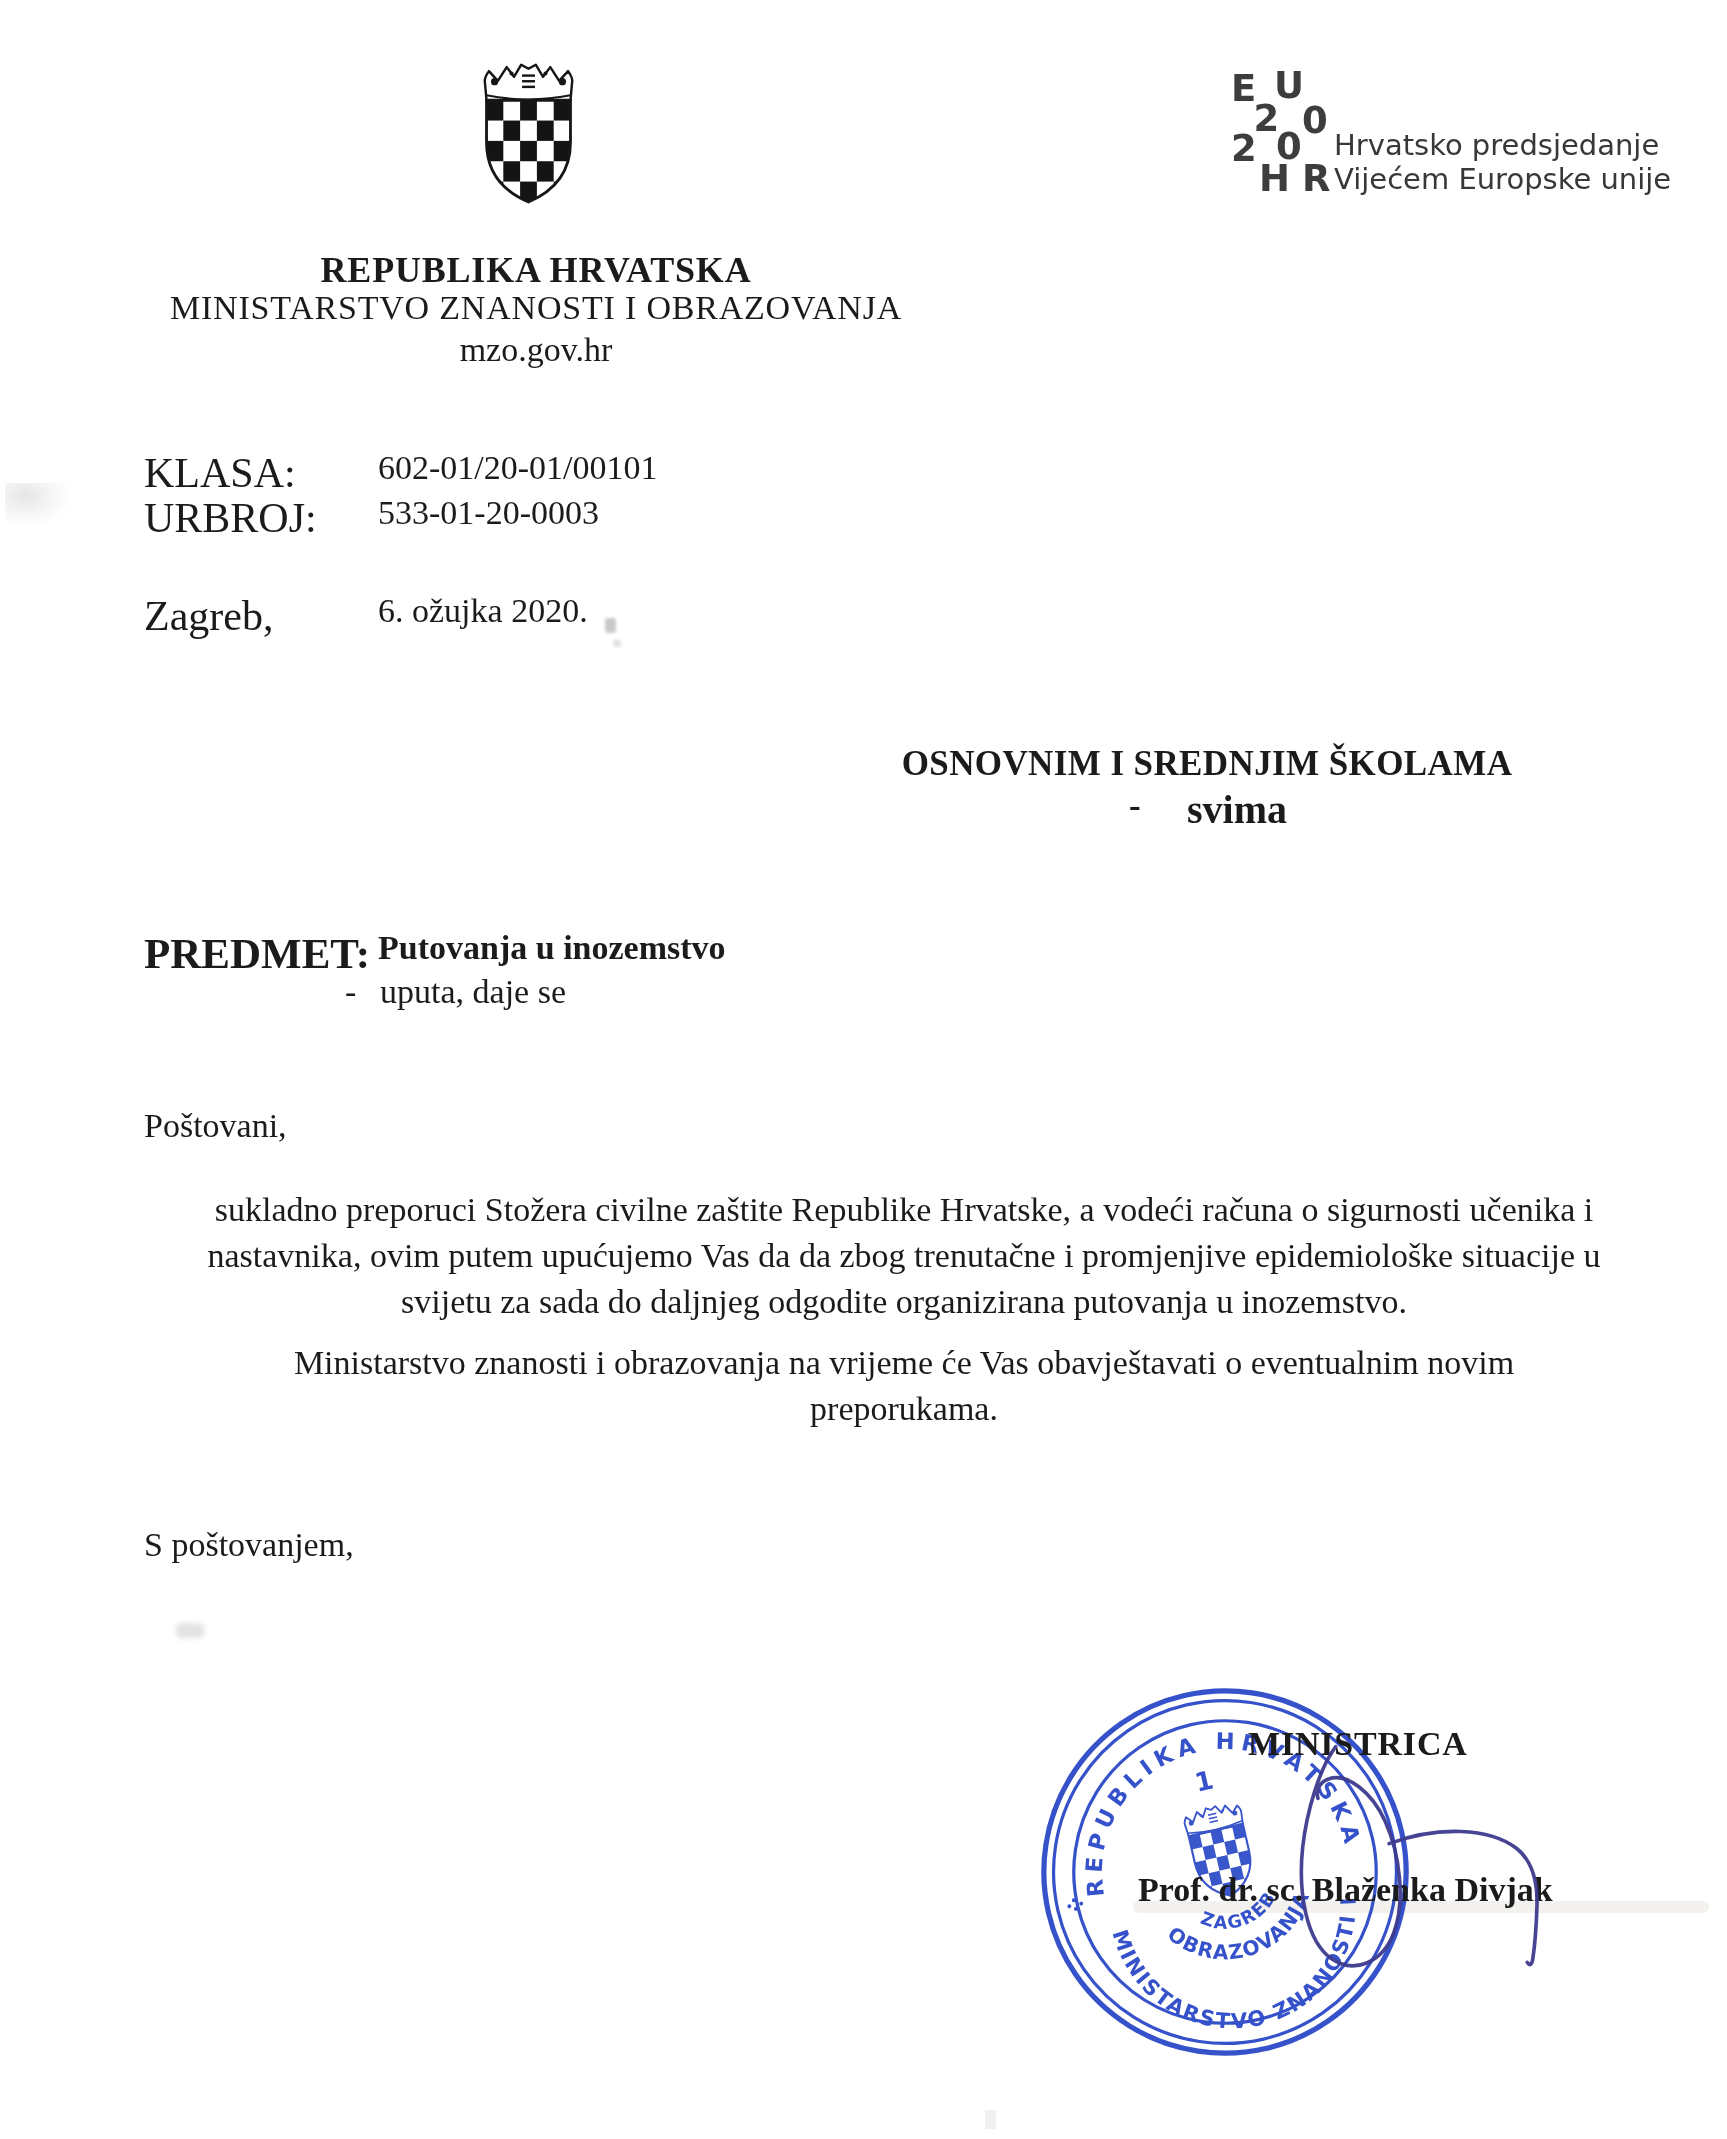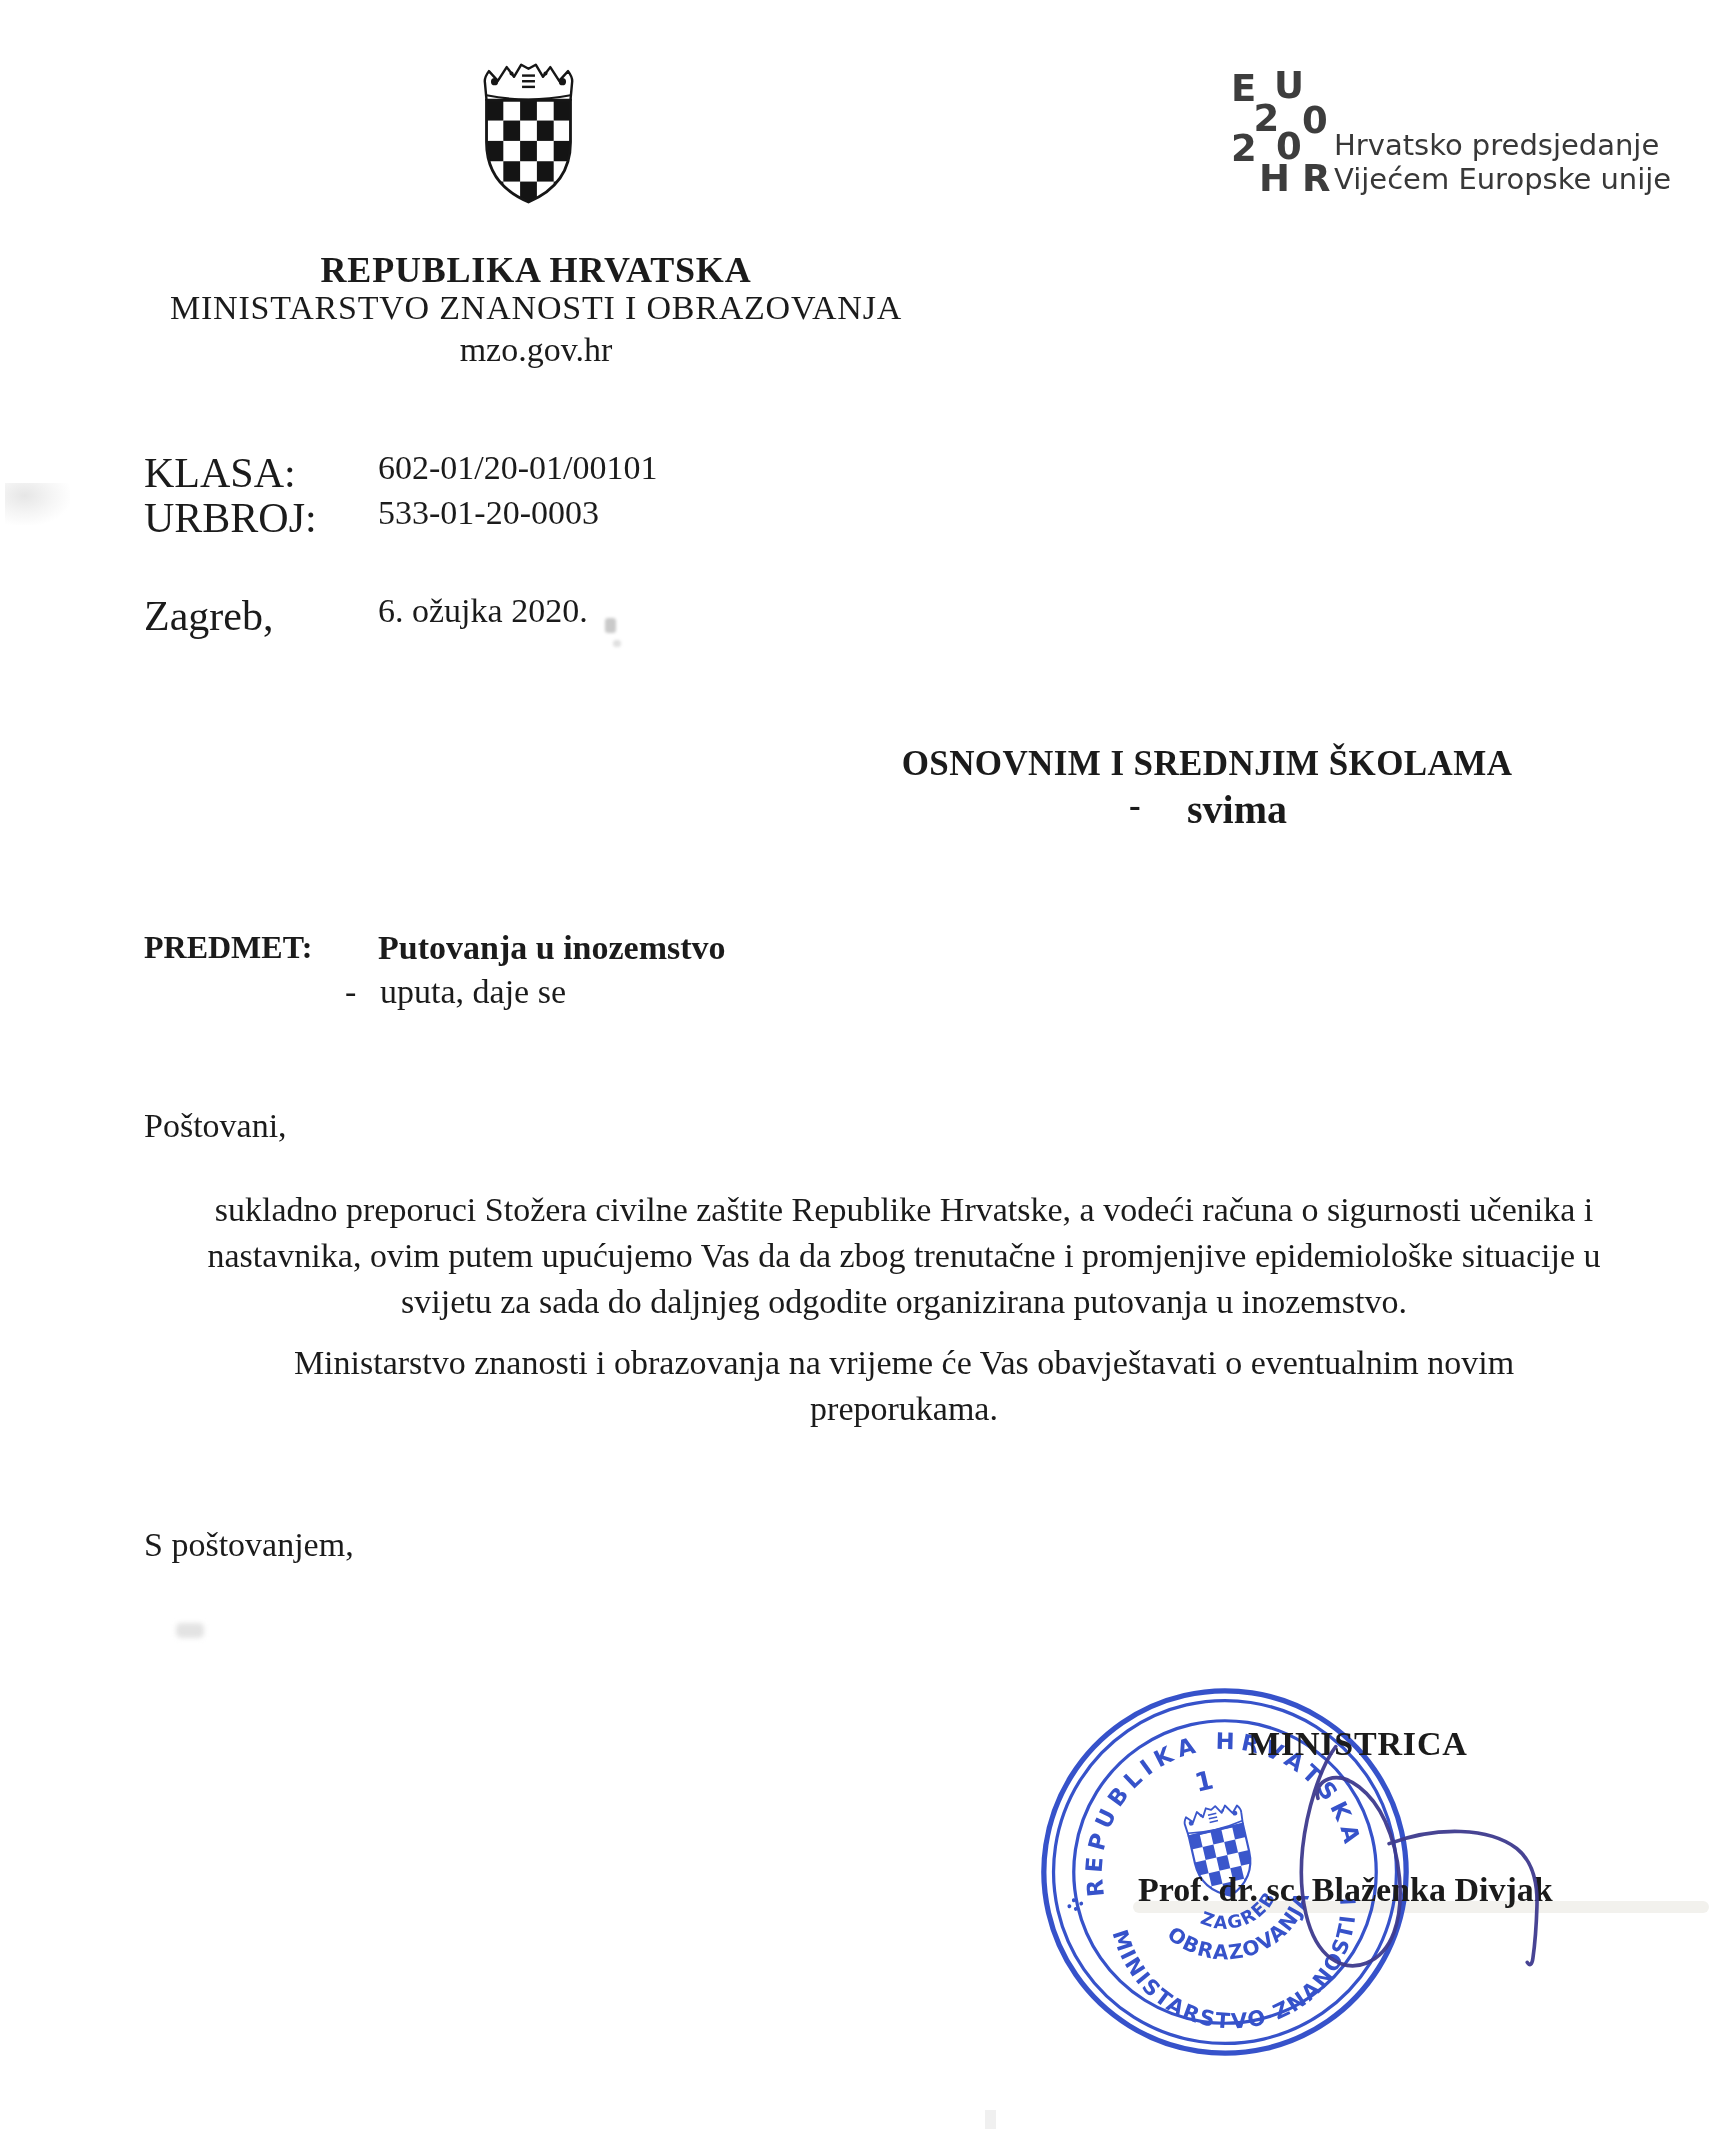--- a/index.html
+++ b/index.html
@@ -30,21 +30,21 @@
   .eu-caption2{left:1334px;top:162px;font-size:29px;color:#383838;}
   
   .lbl-col{left:144px;font-size:42px;}
   .val-col{left:378px;font-size:34px;}
   .row-klasa{top:449px;} .row-urbroj{top:494px;} .row-date{top:592px;}
   
   .addr1{left:843px;top:744px;width:728px;text-align:center;font-size:35px;font-weight:bold;letter-spacing:0.4px;}
   .addr-dash{left:1129px;top:786px;font-size:35px;font-weight:bold;}
   .addr2{left:1187px;top:786px;font-size:40px;font-weight:bold;text-align:center;}
   
-  .subj-label{left:144px;top:929px;font-size:32px;font-weight:bold;}
+  .subj-label{left:144px;top:929px;font-size:43px;font-weight:bold;}
   .subj-title{left:378px;top:929px;font-size:34px;font-weight:bold;}
   .subj-dash{left:345px;top:973px;font-size:34px;}
   .subj-sub{left:380px;top:973px;font-size:34px;}
   
   .salutation{left:144px;top:1107px;font-size:34px;}
   .para{left:144px;width:1520px;font-size:34px;line-height:46px;text-align:center;}
   .p1{top:1187px;} .p2{top:1340px;}
   .closing{left:144px;top:1526px;font-size:34px;}
   
   .ministrica{left:1248px;top:1725px;font-size:34px;font-weight:bold;letter-spacing:0.8px;z-index:4;}

